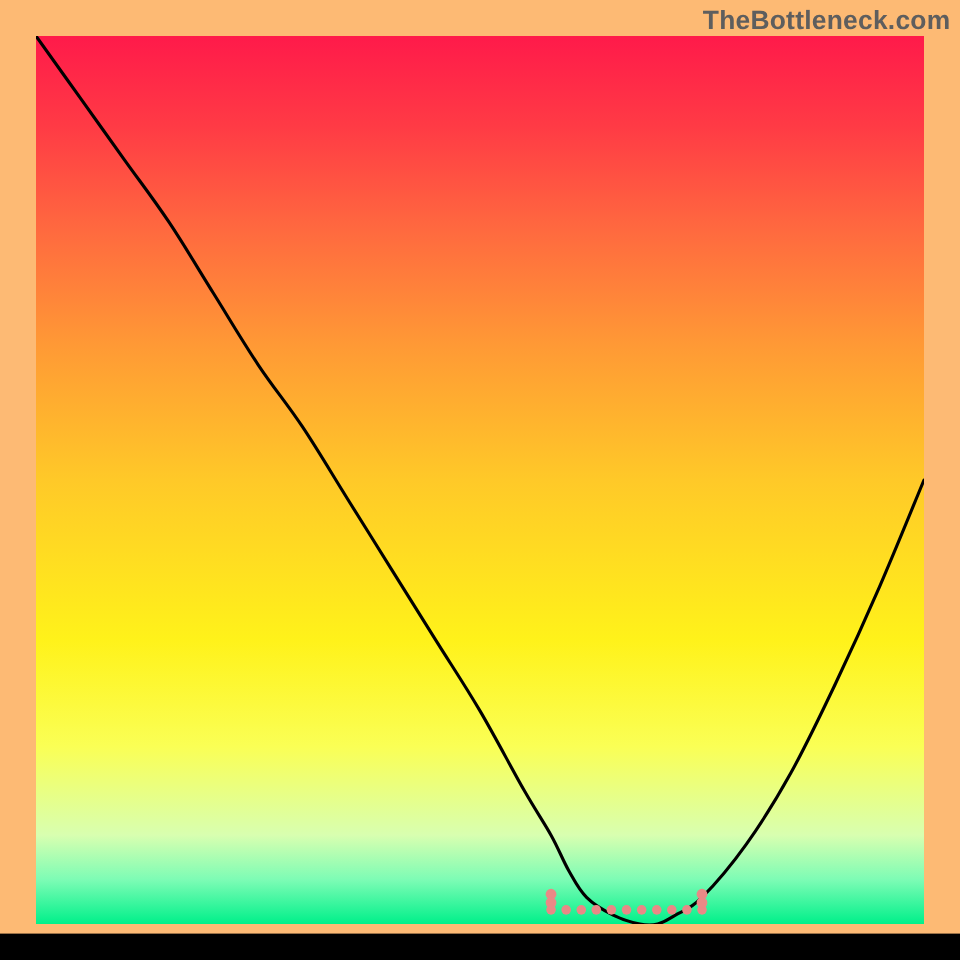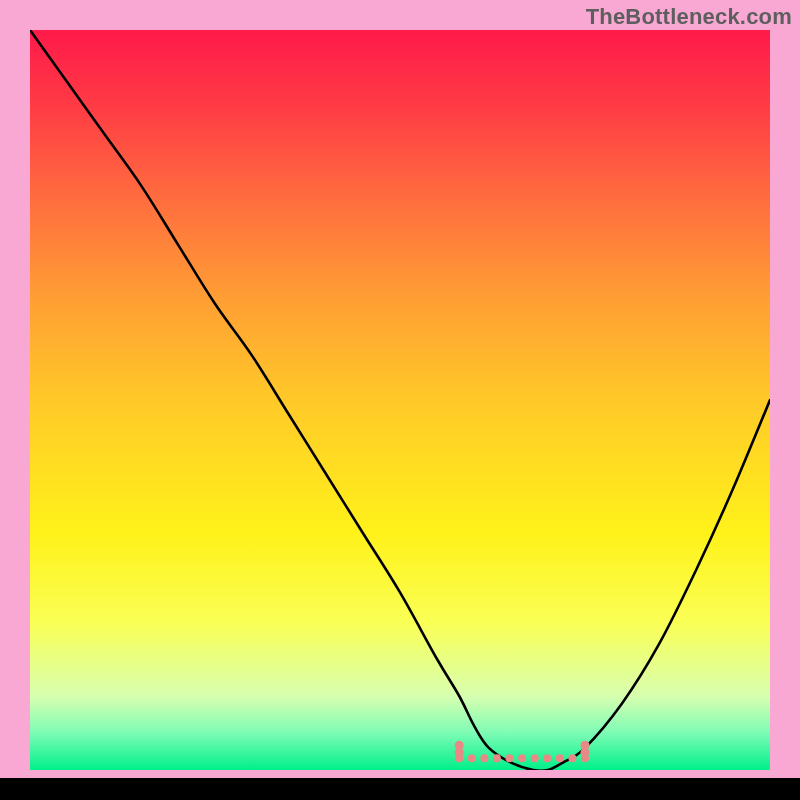--- a/index.html
+++ b/index.html
@@ -1,21 +1,21 @@
 <!DOCTYPE html>
 <html><head>
 <meta charset="utf-8">
 <style>
   * { margin: 0; padding: 0; box-sizing: border-box; }
   html, body { width: 800px; height: 800px; background: #000; overflow: hidden; }
   .stage {
     position: relative;
     width: 800px;
     height: 778px;
-    background: #f9a8d4;
+    background: #fdba74;
   }
   .plot {
     position: absolute;
     left: 30px;
     top: 30px;
     width: 740px;
     height: 740px;
   }
   .gradient {
     position: absolute;

